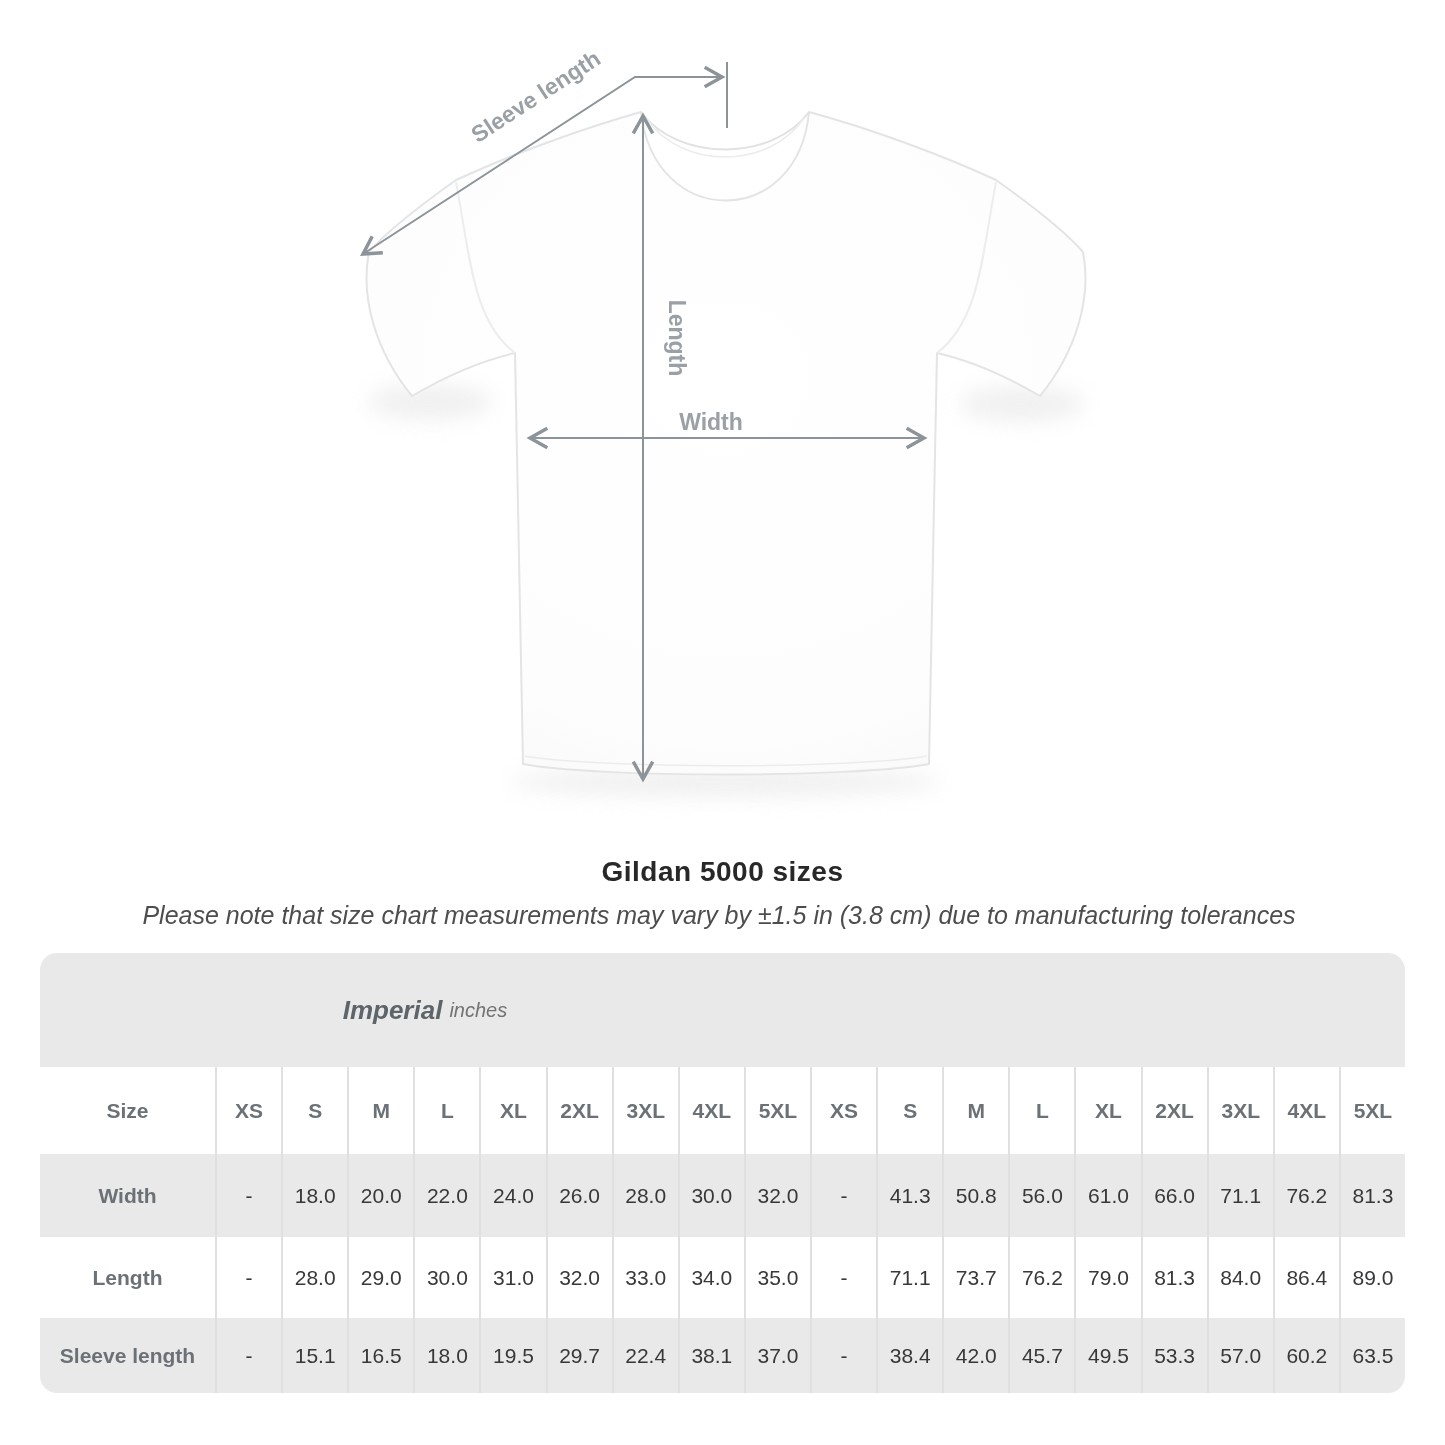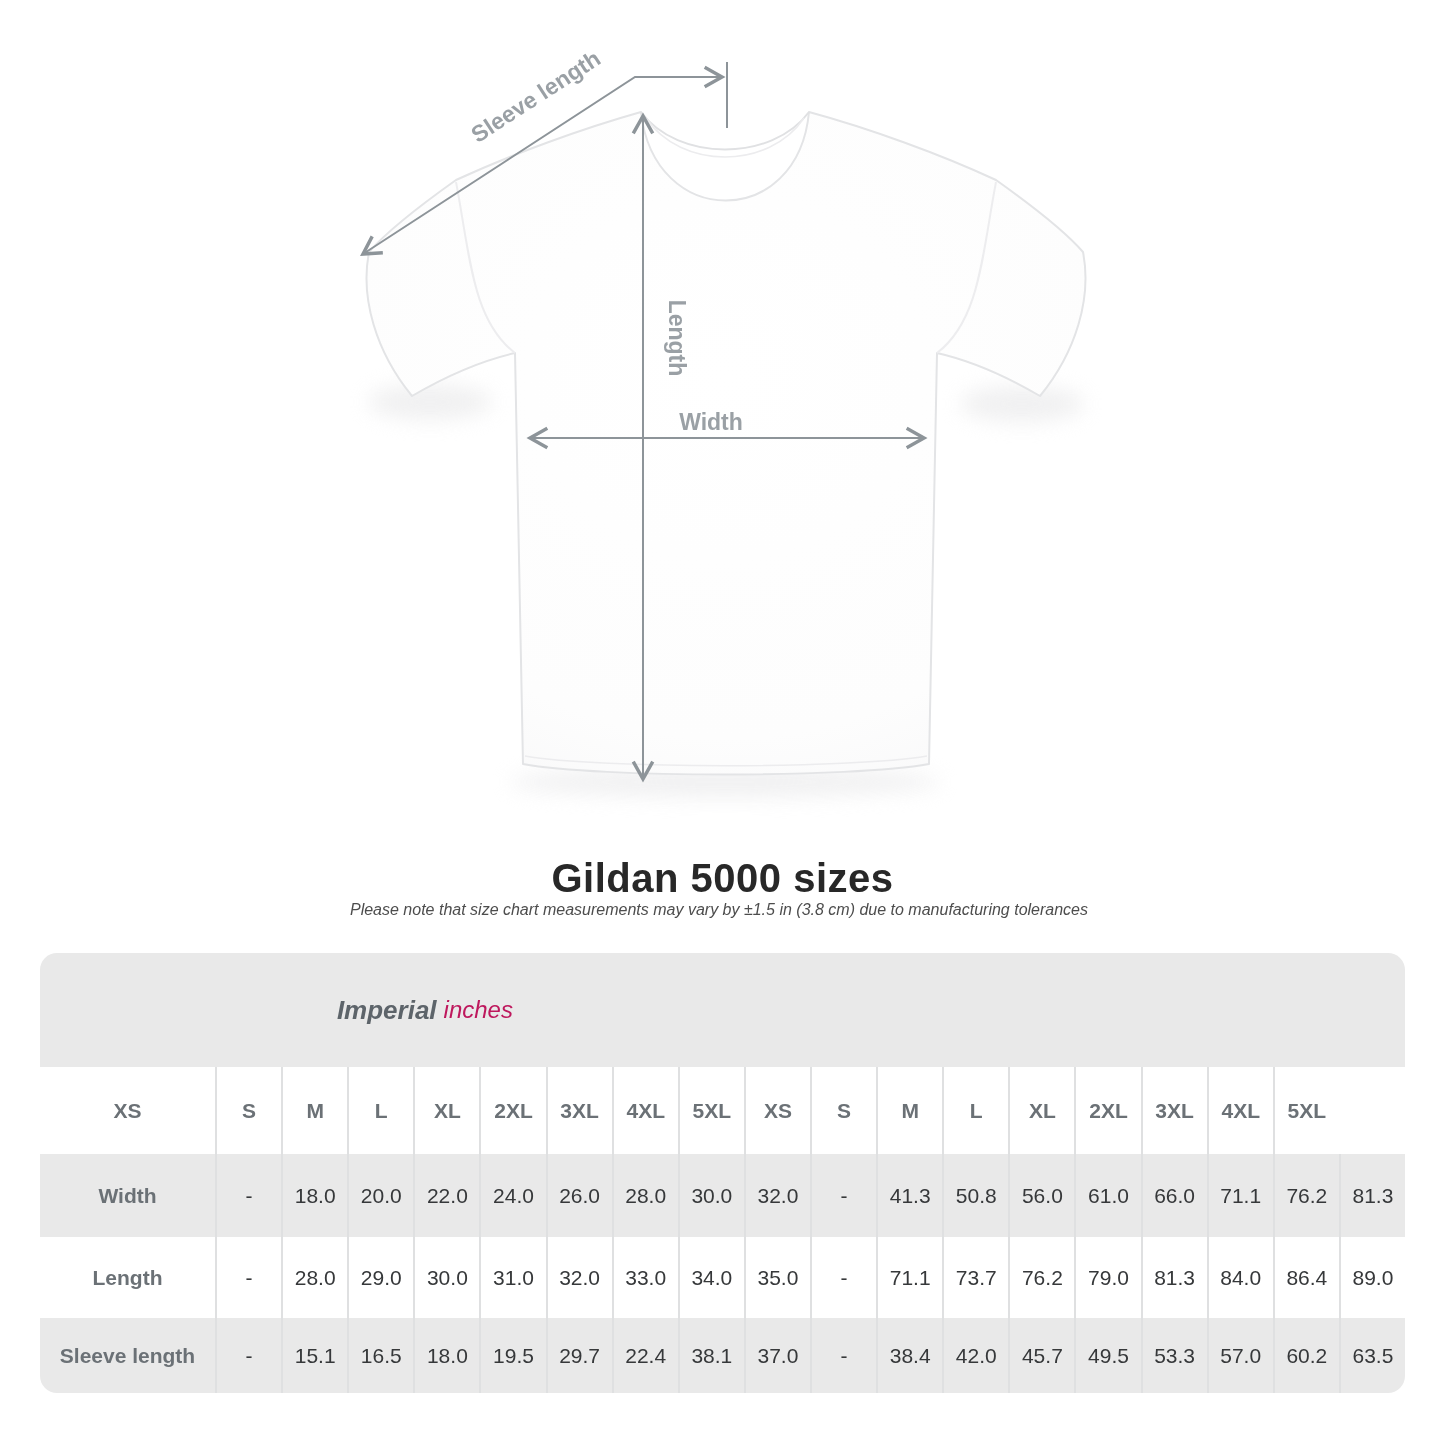--- a/index.html
+++ b/index.html
@@ -8,46 +8,46 @@
     background: #ffffff;
     font-family: "Liberation Sans", "DejaVu Sans", sans-serif;
     position: relative;
     overflow: hidden;
   }
   .shirt-svg { position: absolute; top: 0; left: 0; }
 
   .page-title {
     position: absolute; top: 856px; left: 0; width: 1445px;
     text-align: center;
-    font-size: 40px; font-weight: bold; color: #282828;
+    font-size: 28px; font-weight: bold; color: #282828;
     letter-spacing: 0.5px;
   }
   .page-subtitle {
     position: absolute; top: 901px; left: 0; width: 1438px;
     text-align: center;
-    font-size: 16px; font-style: italic; color: #4d4d4d;
+    font-size: 25px; font-style: italic; color: #4d4d4d;
   }
 
   .size-table {
     position: absolute; top: 953px; left: 40px;
     width: 1365px; height: 440px;
     border-radius: 17px;
     overflow: hidden;
     background: #ffffff;
   }
   .unit-band { display: flex; height: 114px; background: #e9e9e9; }
   .band-cell {
     display: flex; flex-direction: row;
     align-items: center; justify-content: center;
     gap: 7px;
   }
   .band-cell.imperial { flex: 0 0 56.4%; }
   .band-cell.metric   { flex: 1 1 auto; }
   .band-name { font-size: 26px; font-weight: bold; font-style: italic; color: #5d646a; }
-  .band-unit { font-size: 24px; font-style: italic; color: #be185d; }
+  .band-unit { font-size: 20px; font-style: italic; color: #737373; }
 
   .t-row { display: grid; grid-template-columns: 175px repeat(18, 1fr); }
   .t-row.header-row { height: 87px; background: #ffffff; }
   .t-row.row-width  { height: 83px; background: #e9e9e9; }
   .t-row.row-length { height: 81px; background: #ffffff; }
   .t-row.row-sleeve { height: 75px; background: #e9e9e9; }
 
   .cell {
     display: flex; align-items: center; justify-content: center;
     font-size: 21px; color: #36383a;
@@ -117,20 +117,21 @@
 <div class="size-table">
 
   <div class="unit-band">
     <div class="band-cell imperial">
       <div class="band-name">Imperial</div>
       <div class="band-unit">inches</div>
     </div>
   </div>
 
   <div class="t-row header-row">
+    <div class="cell head">Size</div>
     <div class="cell head">XS</div>
     <div class="cell head">S</div>
     <div class="cell head">M</div>
     <div class="cell head">L</div>
     <div class="cell head">XL</div>
     <div class="cell head">2XL</div>
     <div class="cell head">3XL</div>
     <div class="cell head">4XL</div>
     <div class="cell head">5XL</div>
     <div class="cell head">XS</div>

